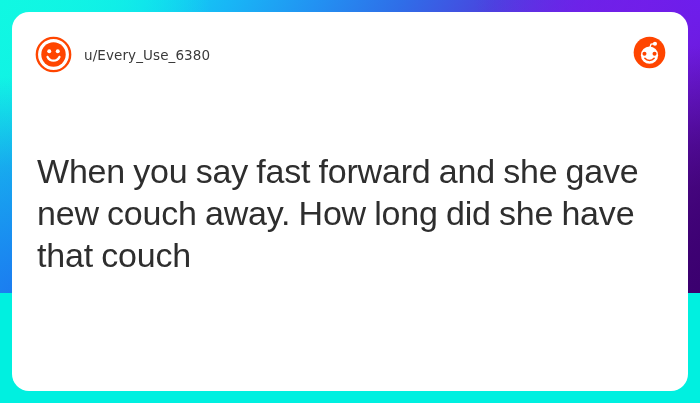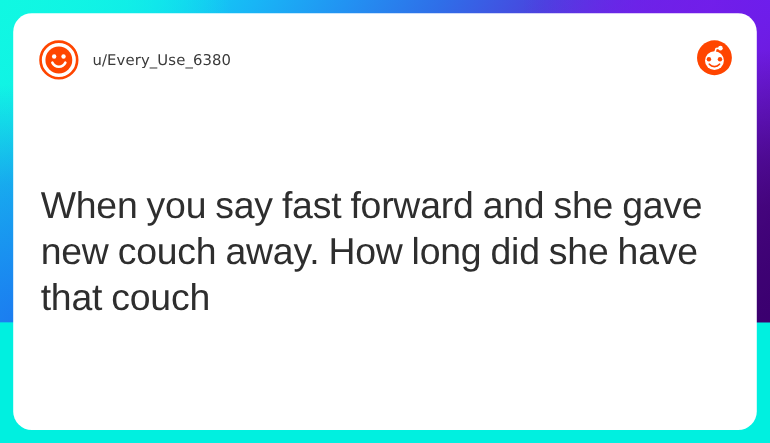--- a/index.html
+++ b/index.html
@@ -127,21 +127,21 @@
     top: 24px;
     width: 33px;
     height: 33px;
     display: block;
   }
 
   
   .post-body {
     position: absolute;
     left: 25px;
-    top: 154px;
+    top: 138px;
     width: 612px;
     font-size: 34px;
     line-height: 42px;
     letter-spacing: -0.2px;
     color: #2e2e2e;
     font-weight: 300;
     font-family: "Liberation Sans", sans-serif;
     word-spacing: -1px;
   }
 </style>

